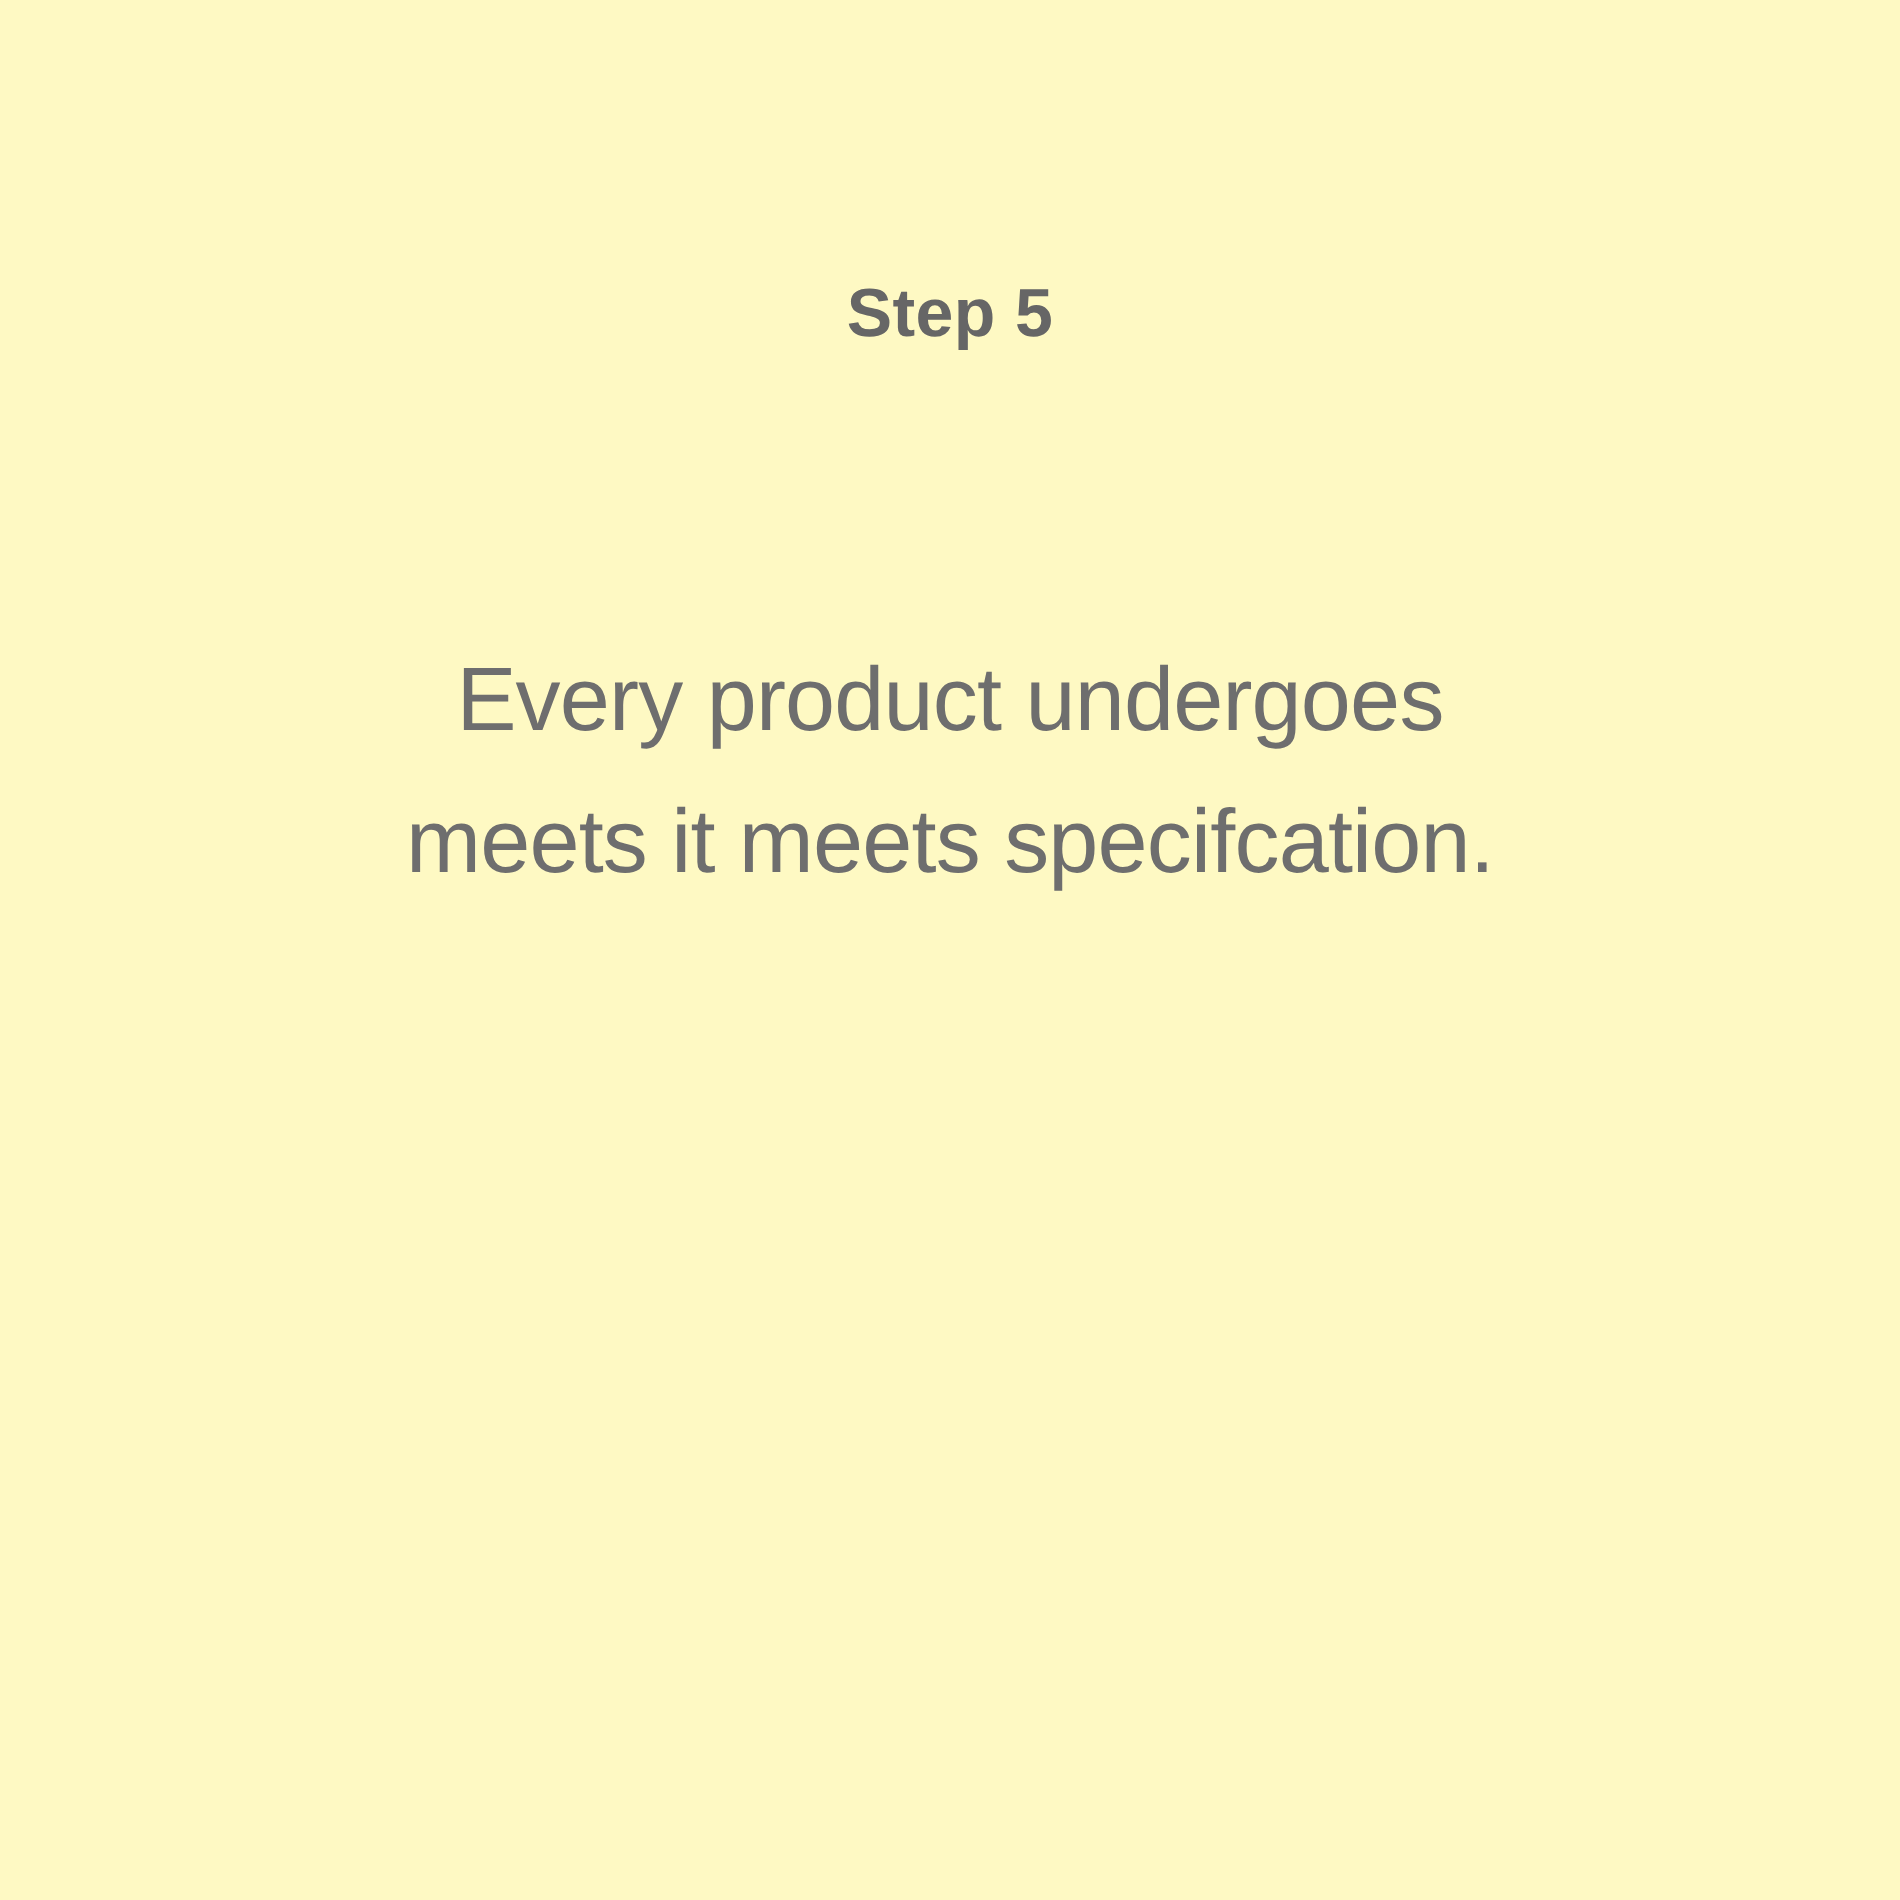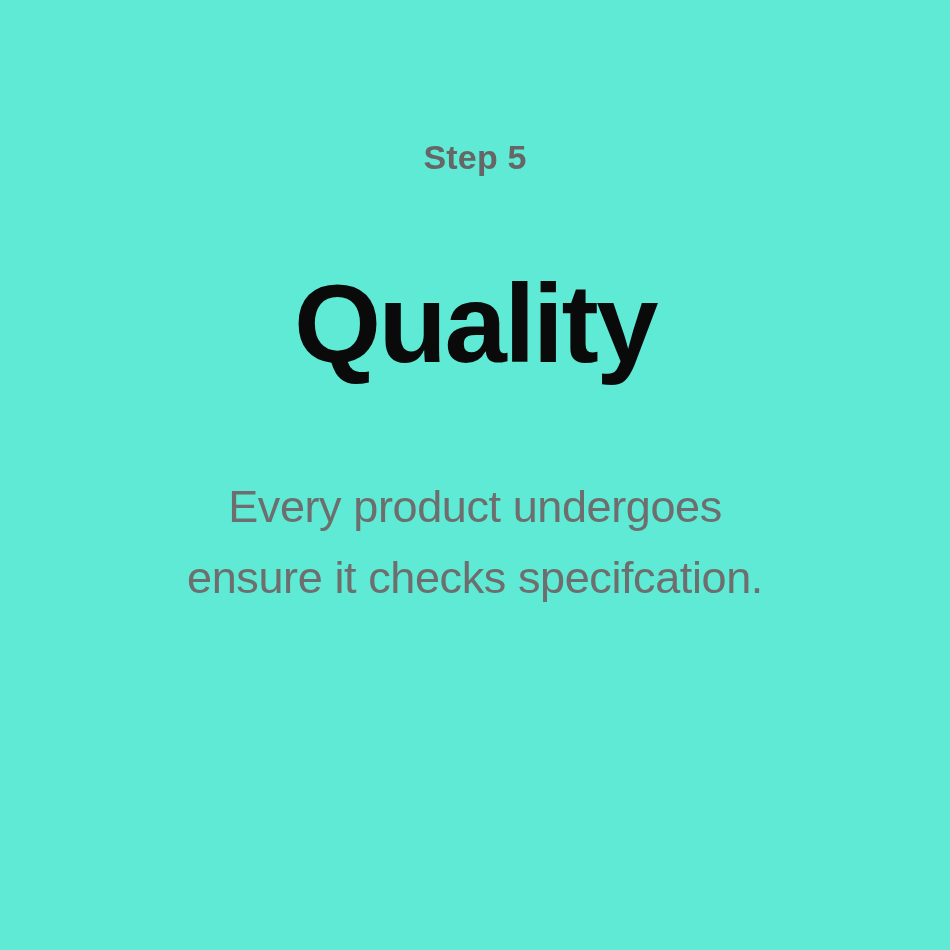--- a/index.html
+++ b/index.html
@@ -13,21 +13,21 @@
     overflow: hidden;
     font-family: "Liberation Sans", "DejaVu Sans", sans-serif;
     -webkit-font-smoothing: antialiased;
   }
 
   .slide {
     position: relative;
     box-sizing: border-box;
     width: 950px;
     height: 950px;
-    background: #5eead4;
+    background: #fef9c3;
     display: flex;
     flex-direction: column;
     align-items: flex-start;
     justify-content: flex-start;
   }
 
   .content {
     width: 100%;
     display: flex;
     flex-direction: column;
@@ -85,22 +85,21 @@
 </style>
 </head>
 <body>
 
 <div class="slide">
   <div class="content">
 
     <div class="step-label">Step 5</div>
 
     <h1 class="headline">
-      <span class="headline-line">Quality</span>
     </h1>
 
     <p class="body-copy">
       <span class="body-line">Every product undergoes</span>
-      <span class="body-line">ensure it checks specifcation.</span>
+      <span class="body-line">meets it meets specifcation.</span>
     </p>
 
   </div>
 </div>
 
 </body></html>

